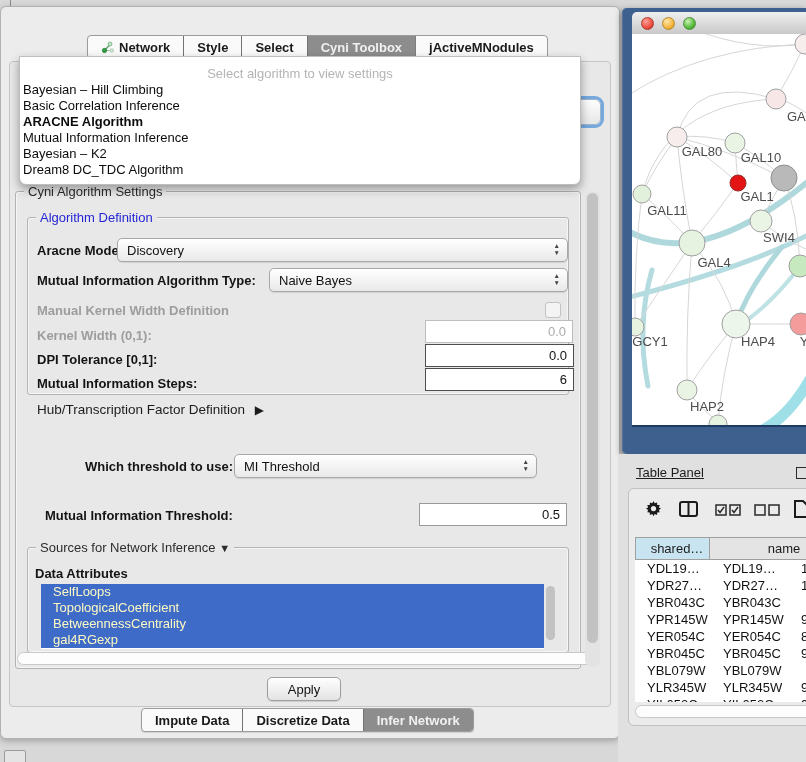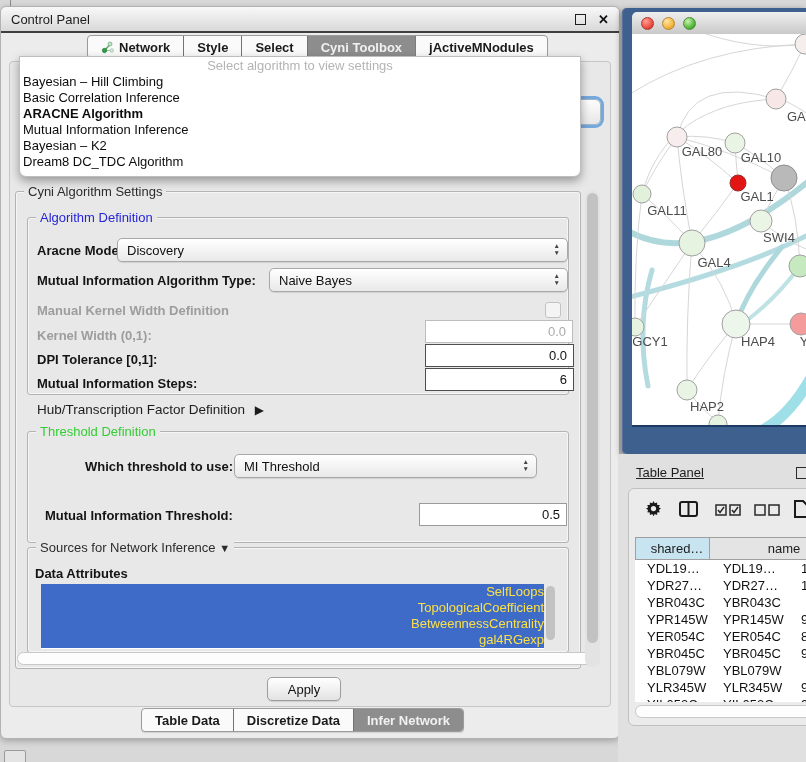--- a/index.html
+++ b/index.html
@@ -39,33 +39,33 @@
       background:linear-gradient(#ffffff,#e9e9e9);display:flex;align-items:center;
       padding:0 20px 0 9px;font-size:13px;color:#111;box-shadow:0 1px 1px rgba(0,0,0,.10);}
   .combo .arr{position:absolute;right:7px;top:3px;display:flex;flex-direction:column;
       font-size:6.5px;line-height:7px;color:#444;}
   .field{position:absolute;height:21px;border:1px solid #4e4e4e;background:#fff;font-size:13px;
       color:#111;display:flex;align-items:center;justify-content:flex-end;padding-right:6px;}
   .field.dis{border:1px solid #bdbdbd;color:#ababab;}
   .chk{position:absolute;width:14px;height:14px;border:1px solid #c2c2c2;border-radius:3px;background:#f4f4f4;}
 
   .attr-list{position:absolute;left:40px;top:577px;width:503px;height:65px;background:#fff;overflow:hidden;}
-  .attr-item{height:16px;line-height:16px;background:#3d6bc7;color:#fde047;font-size:13px;padding-left:6px;text-align:right;}
+  .attr-item{height:16px;line-height:16px;background:#3d6bc7;color:#fef9c3;font-size:13px;padding-left:12px;}
   .vthumb{position:absolute;background:#c2c2c2;border-radius:6px;}
   .vtrack{position:absolute;background:#e3e3e3;border-radius:7px;}
   .hscroll{position:absolute;background:#fdfdfd;border:1px solid #c8c8c8;border-radius:7px;}
 
   .btn{position:absolute;height:22px;border:1px solid #9e9e9e;border-radius:5px;
       background:linear-gradient(#ffffff,#e3e3e3);font-size:13px;color:#111;
       display:flex;align-items:center;justify-content:center;box-shadow:0 1px 1px rgba(0,0,0,.12);}
 
   
   .dropdown{position:absolute;left:18px;top:49px;width:560px;background:#fff;
       border:1px solid #bdbdbd;border-radius:0 0 7px 7px;box-shadow:0 4px 10px rgba(0,0,0,.35);
-      z-index:50;padding:1px 0 6px 0;}
+      z-index:50;padding:9px 0 6px 0;}
   .dd-prompt{text-align:center;color:#b4b4b4;font-size:13px;height:16px;line-height:15px;}
   .dd-item{font-size:13px;color:#0c0c0c;height:16px;line-height:16px;padding-left:3px;}
   .dd-item.bold{font-weight:bold;}
   .focus-frag{position:absolute;left:574px;top:92px;width:24px;height:24px;border-radius:6px;
       background:linear-gradient(#fdfdfd,#e7e7e7);border:1px solid #9db6cc;
       box-shadow:0 0 0 3px rgba(96,156,219,.85);z-index:10;}
 
   
   .netwin{position:absolute;left:622px;top:8px;width:184px;height:446px;background:#3e608f;
       border-radius:5px 0 0 5px;box-shadow:-1px 2px 6px rgba(0,0,0,.45), inset 1px 0 0 #59749c;}
@@ -100,26 +100,20 @@
   .mini-icon{position:absolute;left:4px;top:750px;width:20px;height:14px;border:1.5px solid #9b9b9b;
       border-radius:2px;background:#e4e4e4;}
   .tick{position:absolute;left:10px;top:0;width:1px;height:6px;background:#8a8a8a;}
 </style>
 </head>
 <body>
 
 <div class="tick"></div>
 
 <div class="cp">
-  <div class="cp-title">
-    <span>Control Panel</span>
-    <span class="sp"></span>
-    <span class="float-ic"></span>
-    <span class="close-ic">✕</span>
-  </div>
 
   <div class="segbar" id="top-tabs" style="left:86px;top:28px;">
       <div class="seg-item">
         <svg width="13" height="13" viewBox="0 0 13 13">
           <line x1="3.5" y1="9.5" x2="9" y2="3.5" stroke="#58a268" stroke-width="1.3"></line>
           <line x1="3.5" y1="9.5" x2="10.5" y2="9.5" stroke="#9ec9a8" stroke-width="1.2"></line>
           <circle cx="3.5" cy="9.5" r="2.2" fill="#2f9e43" stroke="#1e7330" stroke-width=".6"></circle>
           <circle cx="9" cy="3" r="2" fill="#bfe3c6" stroke="#5c9c6a" stroke-width=".6"></circle>
           <circle cx="10.8" cy="9.5" r="1.7" fill="#ddeee0" stroke="#7fae8a" stroke-width=".6"></circle>
         </svg>
@@ -179,23 +173,20 @@
   <span class="lbl" style="left:36px;top:369px;">Mutual Information Steps:</span>
   <div class="field" style="left:424px;top:361px;width:141px;">
     <span>6</span>
   </div>
 
   <span class="lbl reg" style="left:36px;top:395px;font-size:13.5px;">
     <span>Hub/Transcription Factor Definition</span>
     <span style="font-size:12px;margin-left:6px;">▶</span>
   </span>
 
-  <div class="gbox" style="left:26px;top:424px;width:540px;height:110px;">
-    <span class="gtitle" style="color: rgb(53, 204, 53);">Threshold Definition</span>
-  </div>
   <span class="lbl" style="left:84px;top:452px;">Which threshold to use:</span>
   <div class="combo" style="left:233px;top:447px;width:272px;">
     <span>MI Threshold</span>
     <span class="arr">
         <span>▲</span>
         <span>▼</span>
       </span>
   </div>
   <span class="lbl" style="left:44px;top:501px;">Mutual Information Threshold:</span>
   <div class="field" style="left:418px;top:496px;width:140px;border-color:#9a9a9a;">
@@ -218,21 +209,21 @@
   <div class="vthumb" style="left:545px;top:579px;width:9px;height:54px;"></div>
 
   <div class="hscroll" style="left:16px;top:645px;width:578px;height:11px;"></div>
   <div class="vtrack" style="left:584px;top:184px;width:15px;height:476px;"></div>
   <div class="vthumb" style="left:586px;top:186px;width:11px;height:450px;"></div>
 
   <div class="btn" style="left:266px;top:670px;width:72px;">Apply</div>
 
   <div class="segbar" id="bottom-tabs" style="left:140px;top:701px;">
       <div class="seg-item">
-        <span>Table Data</span>
+        <span>Impute Data</span>
       </div>
       <div class="seg-item">
         <span>Discretize Data</span>
       </div>
       <div class="seg-item sel">
         <span>Infer Network</span>
       </div>
     </div>
 
   <div class="dropdown" id="algo-dropdown">

